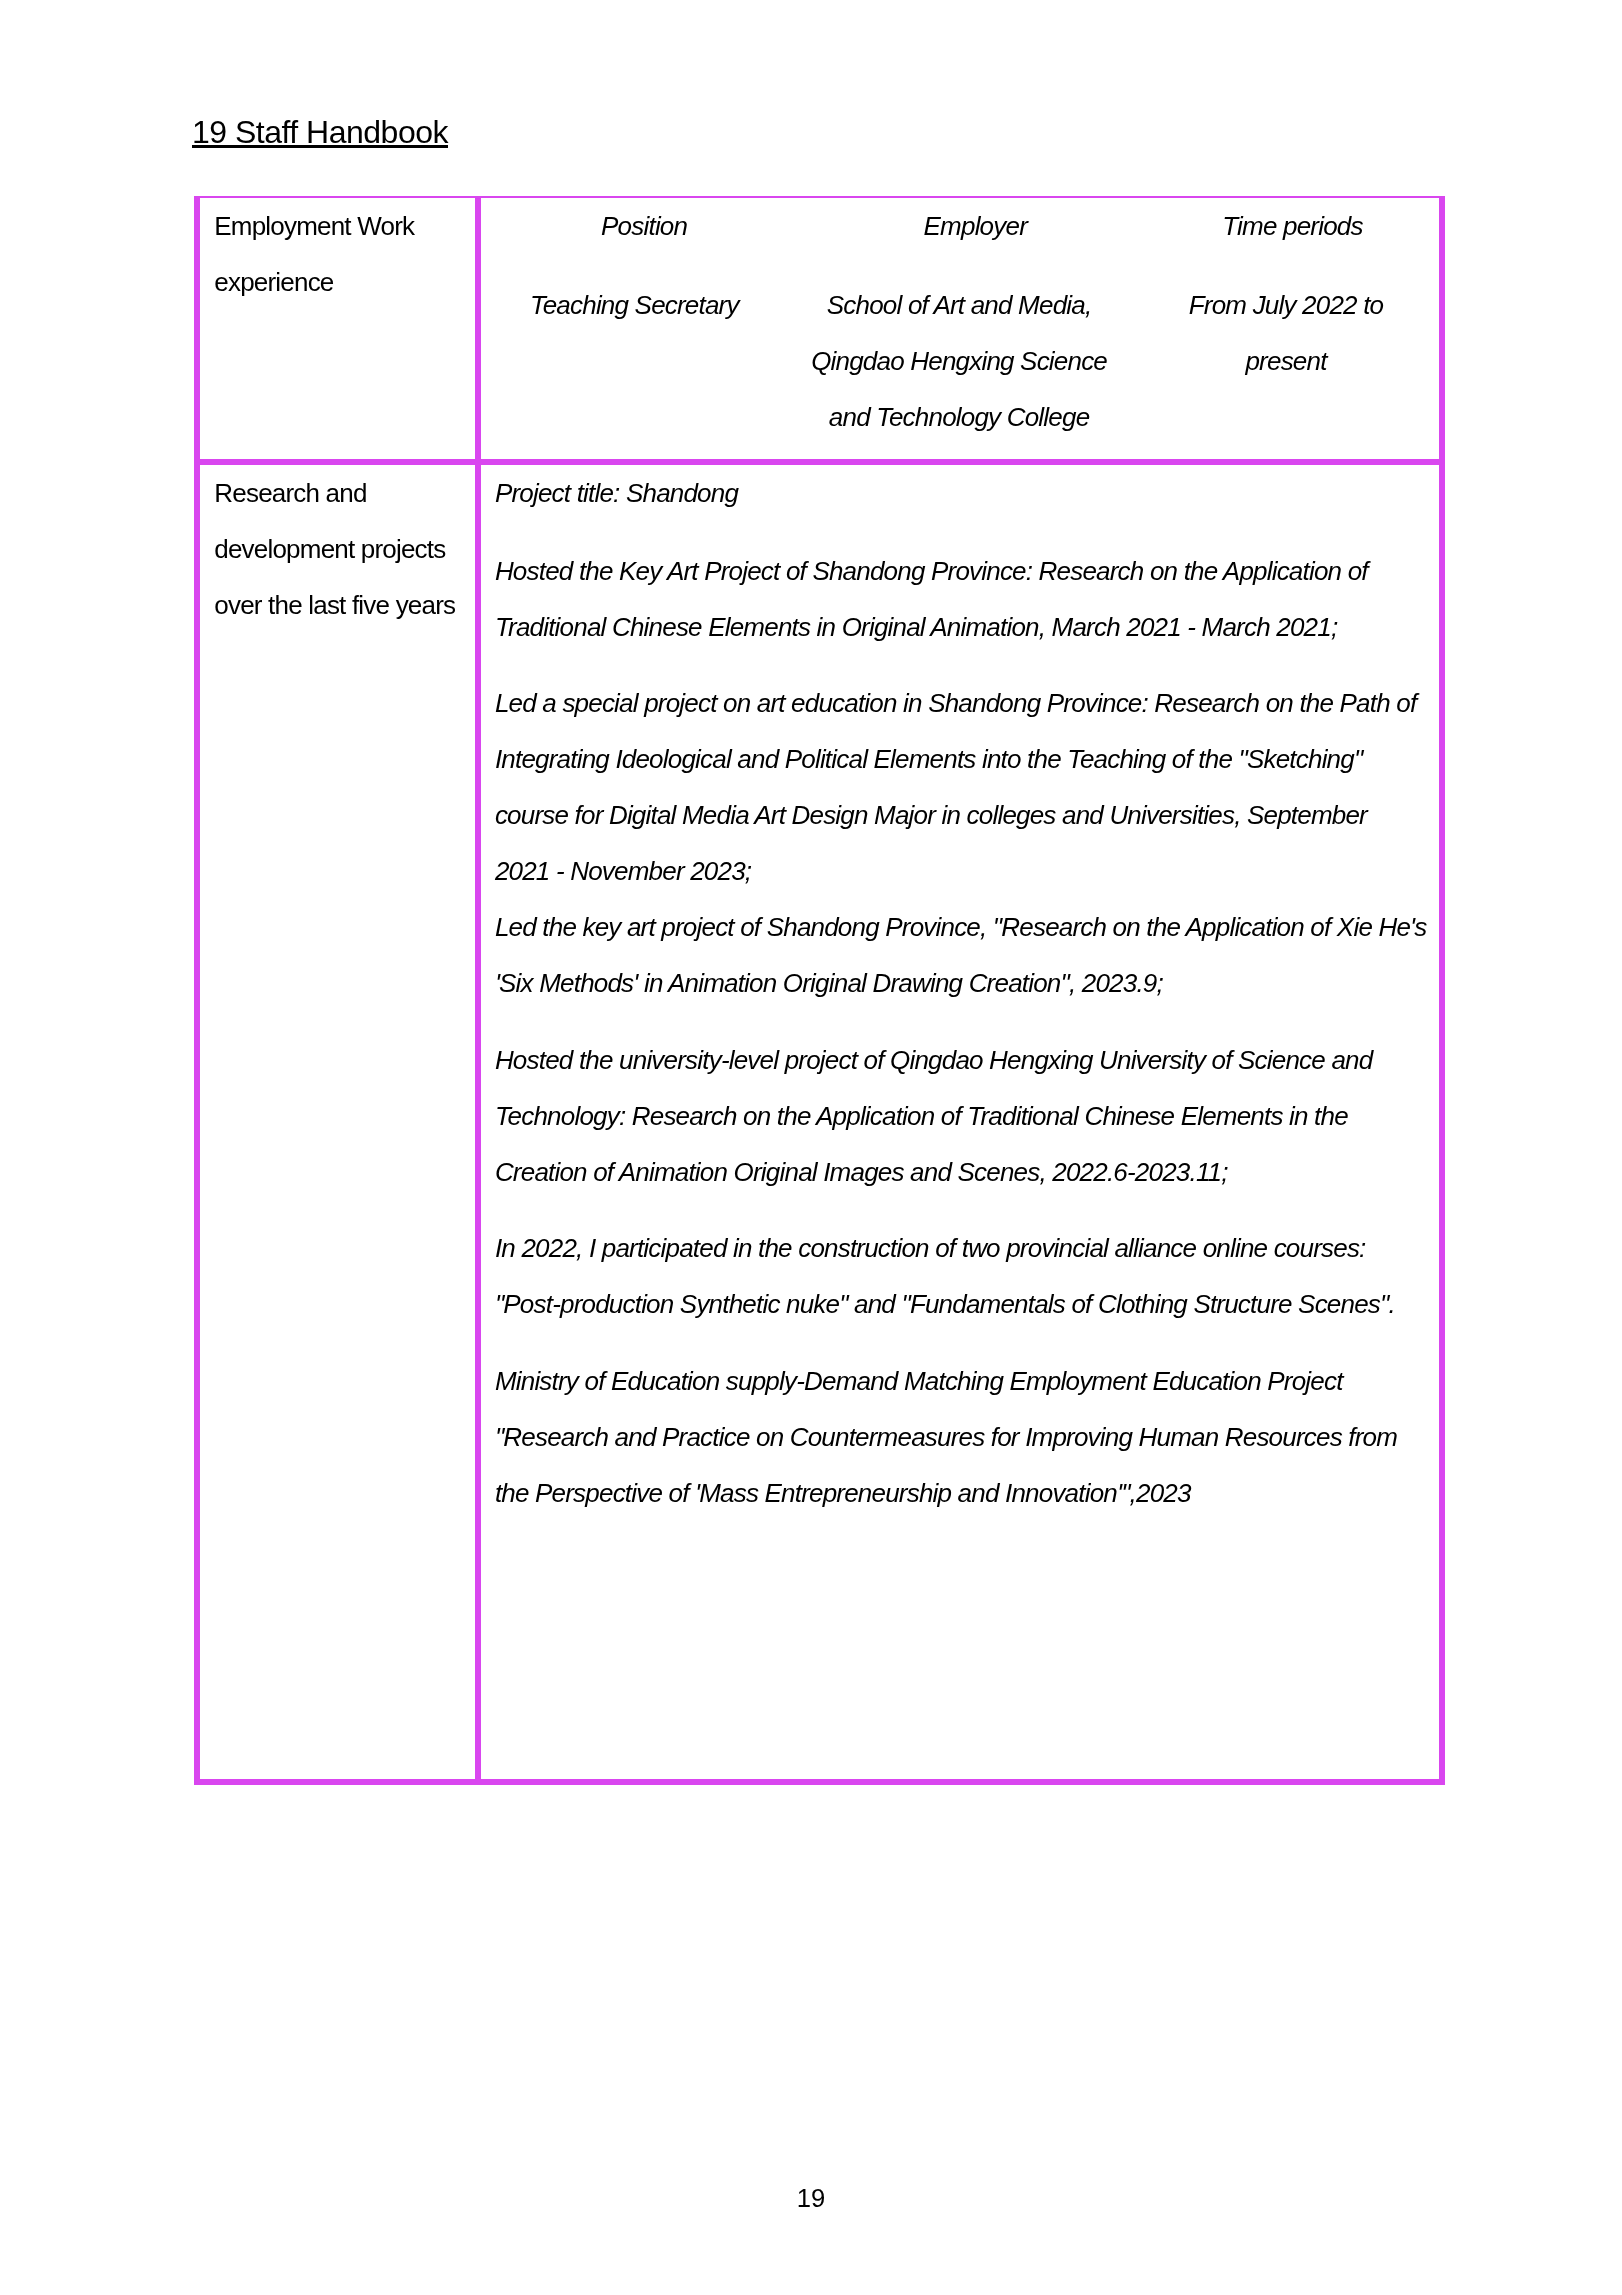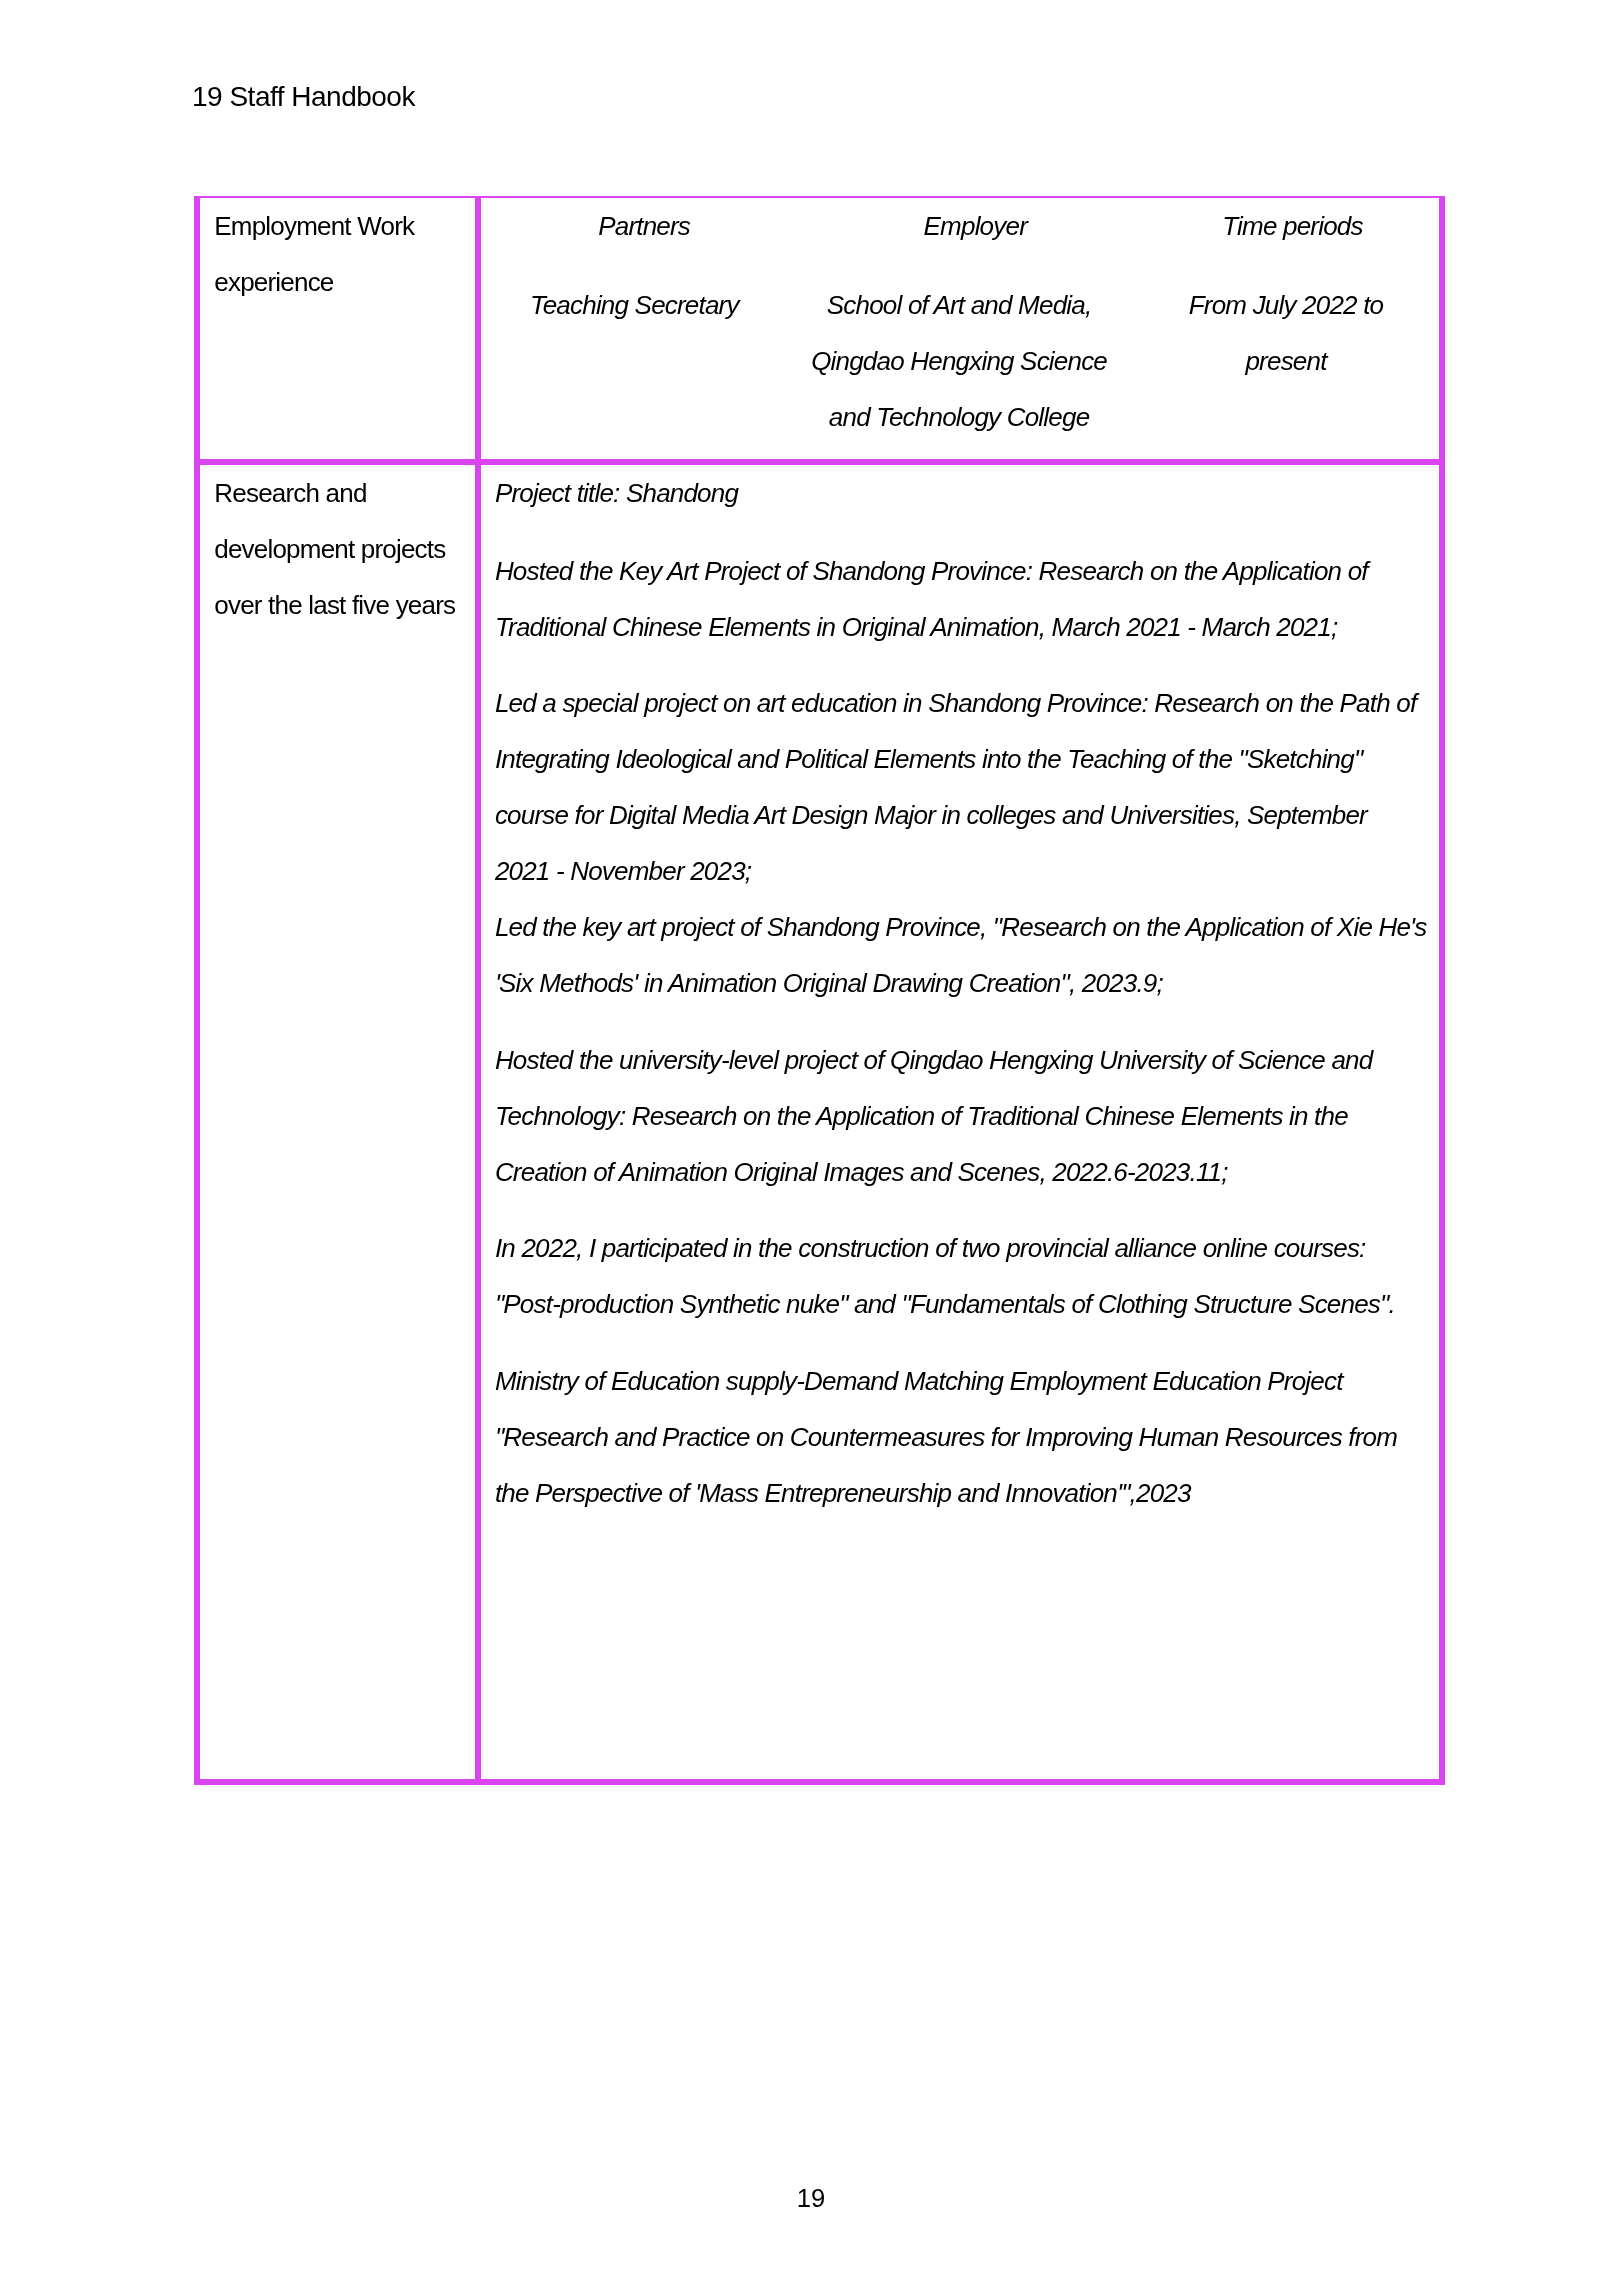--- a/index.html
+++ b/index.html
@@ -1,22 +1,22 @@
 <!DOCTYPE html>
 <html style="font-size:8.2px"><head>
 <meta charset="utf-8">
 <style>
   html, body { margin: 0; padding: 0; background: #ffffff; }
   body {
     width: 1622px; height: 2295px; position: relative; overflow: hidden;
     font-family: "Liberation Sans", sans-serif; color: #000000;
   }
   .running-header {
-    position: absolute; left: 192px; top: 80px;
-    font-size: 28px; line-height: 33px; letter-spacing: -0.5px;
+    position: absolute; left: 192px; top: 116px;
+    font-size: 32px; line-height: 33px; letter-spacing: -0.5px; text-decoration: underline;
   }
   .page-number {
     position: absolute; left: 0; width: 1622px; top: 2183px;
     text-align: center; font-size: 25.6px; line-height: 31px;
   }
   table.cv {
     position: absolute; left: 194px; top: 196px;
     width: 1251px; border-collapse: collapse; table-layout: fixed;
   }
   table.cv td {
@@ -46,21 +46,21 @@
 <body>
 
 <div class="running-header">19 Staff Handbook</div>
 
 <table class="cv">
   <tbody>
       <tr class="row-employment">
     <td class="label">Employment Work experience</td>
     <td>
       <div class="emp-grid">
-        <div class="emp-col position it emp-head">Partners</div>
+        <div class="emp-col position it emp-head">Position</div>
         <div class="emp-col employer it emp-head">Employer</div>
         <div class="emp-col time it emp-head">Time periods</div>
       </div>
       <div class="emp-grid">
         <div class="emp-col position it emp-val">Teaching Secretary</div>
         <div class="emp-col employer it emp-val" style="padding-left:15.3px;padding-right:15.3px;">School of Art and Media, Qingdao Hengxing Science and Technology College</div>
         <div class="emp-col time it emp-val" style="padding-left:15.3px;padding-right:15.3px;">From July 2022 to present</div>
       </div>
     </td>
   </tr>

